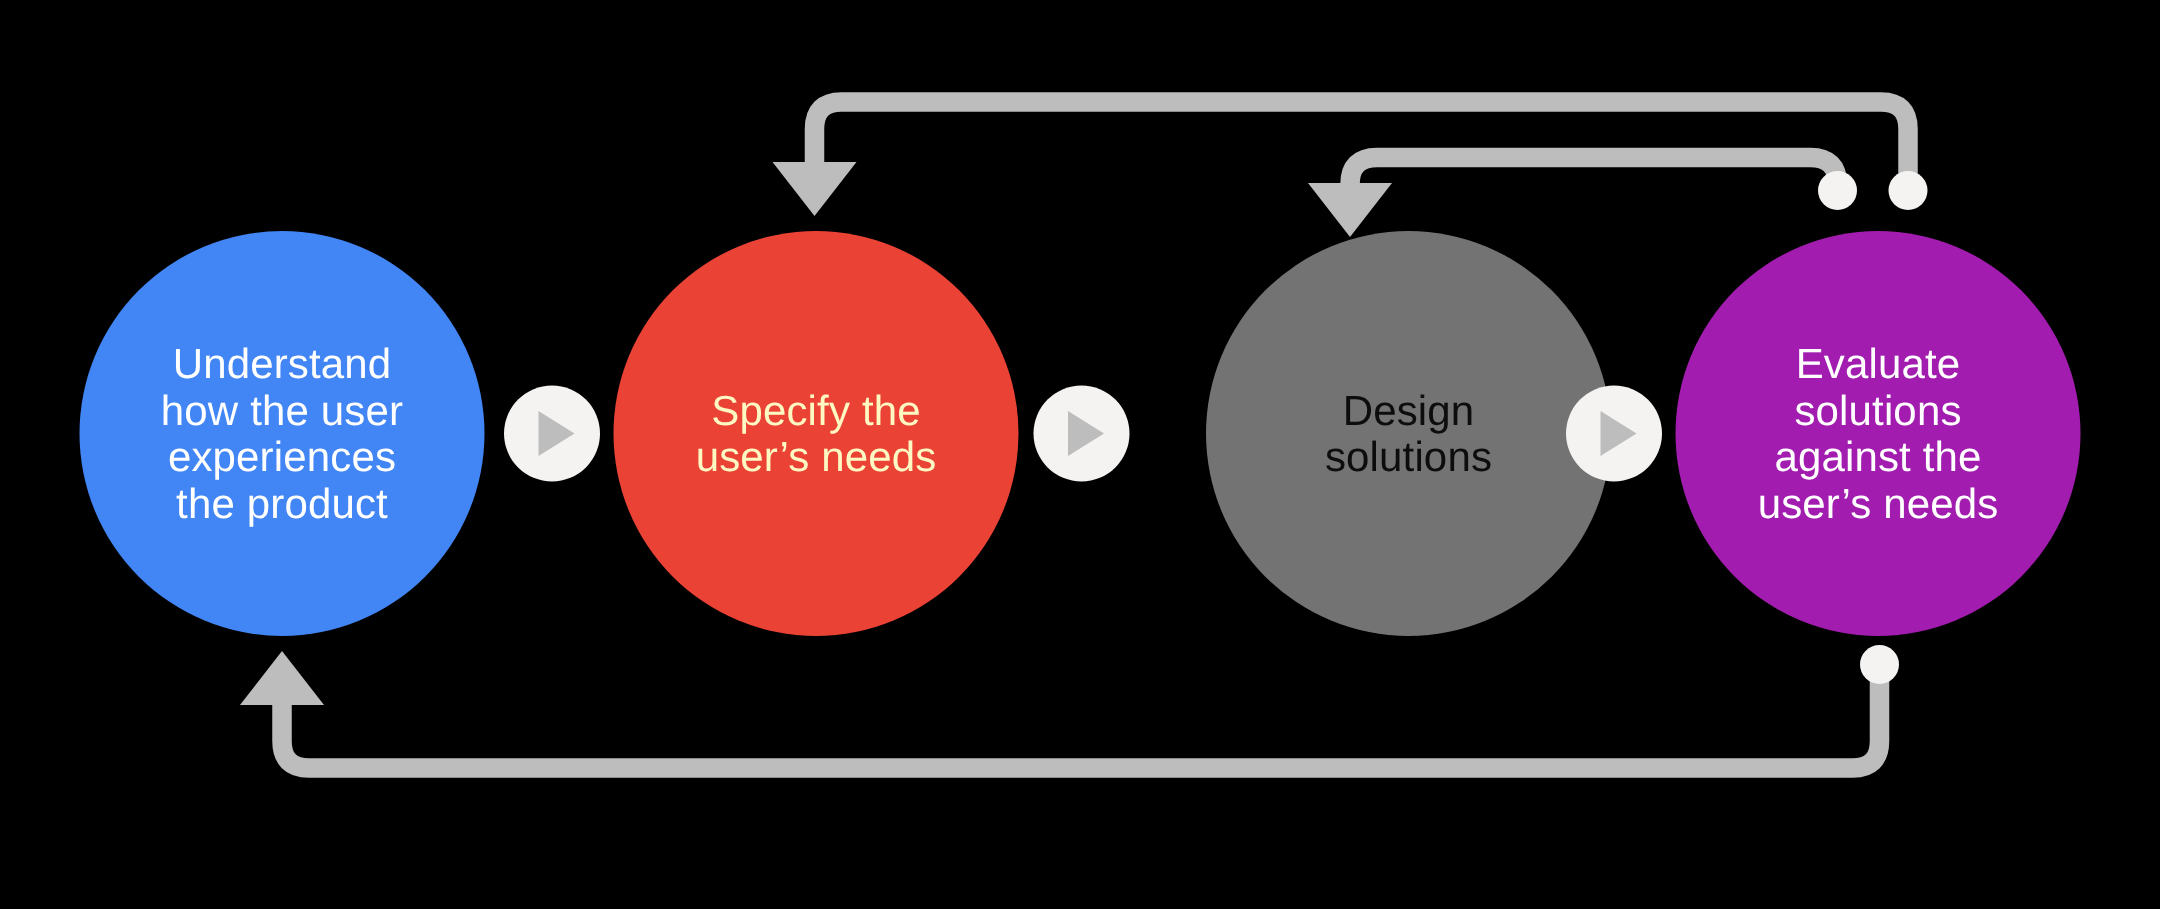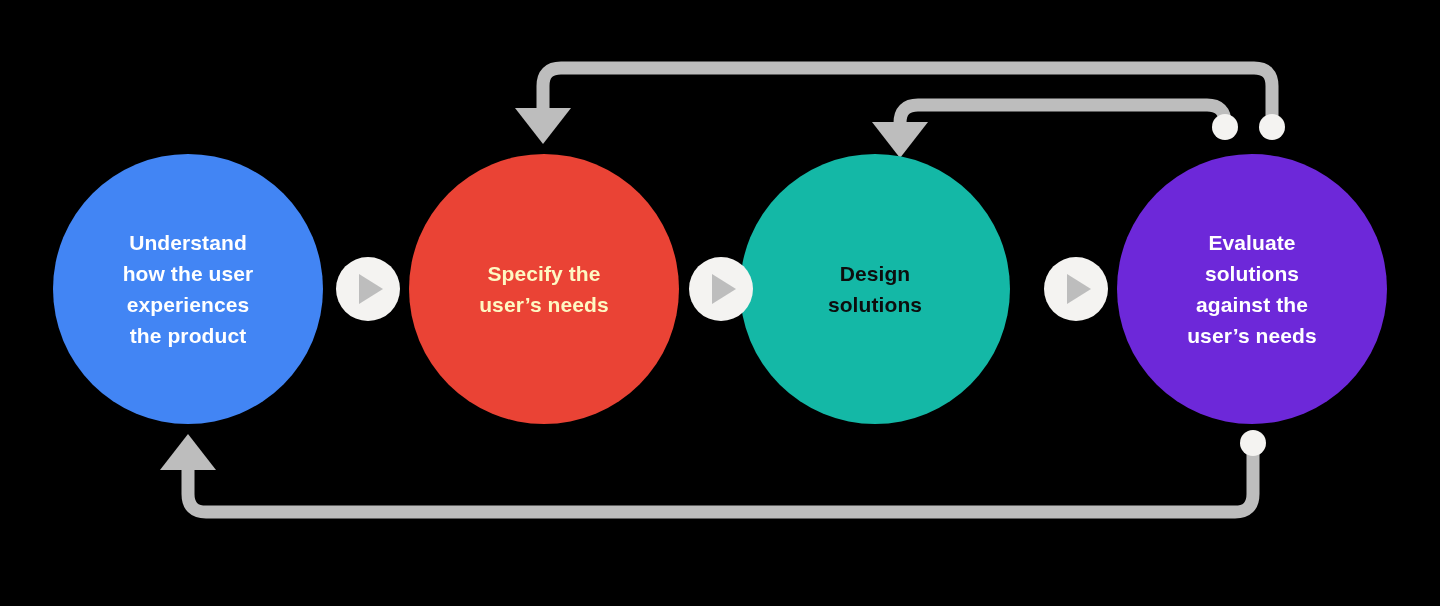--- a/index.html
+++ b/index.html
@@ -28,22 +28,22 @@
   .stage-circle {
     position: absolute;
     border-radius: 50%;
     display: flex;
     align-items: center;
     justify-content: center;
     text-align: center;
     box-sizing: border-box;
   }
   .stage-label {
-    font-weight: bold;
-    font-size: 21px;
+    font-weight: normal;
+    font-size: 28px;
     line-height: 31px;
     letter-spacing: 0.1px;
     padding: 0 18px;
     white-space: pre-line;
   }
   .connector {
     position: absolute;
     width: 64px;
     height: 64px;
     border-radius: 50%;
@@ -100,26 +100,26 @@
 how the user
 experiences
 the product</span>
   </div>
 
   <div class="stage-circle" style="left:409px; top:154px; width:270px; height:270px; background:#EA4335;">
     <span class="stage-label" style="color:#fef9c3;">Specify the
 user’s needs</span>
   </div>
 
-  <div class="stage-circle" style="left:740px; top:154px; width:270px; height:270px; background:#14b8a6;">
+  <div class="stage-circle" style="left:804px; top:154px; width:270px; height:270px; background:#737373;">
     <span class="stage-label" style="color:#0D0D0D;">Design
 solutions</span>
   </div>
 
-  <div class="stage-circle" style="left:1117px; top:154px; width:270px; height:270px; background:#6d28d9;">
+  <div class="stage-circle" style="left:1117px; top:154px; width:270px; height:270px; background:#a21caf;">
     <span class="stage-label" style="color:#FFFFFF;">Evaluate
 solutions
 against the
 user’s needs</span>
   </div>
 
   <div class="connector" style="left:336px; top:257px;">
     <span class="play-triangle"></span>
   </div>
   <div class="connector" style="left:689px; top:257px;">

